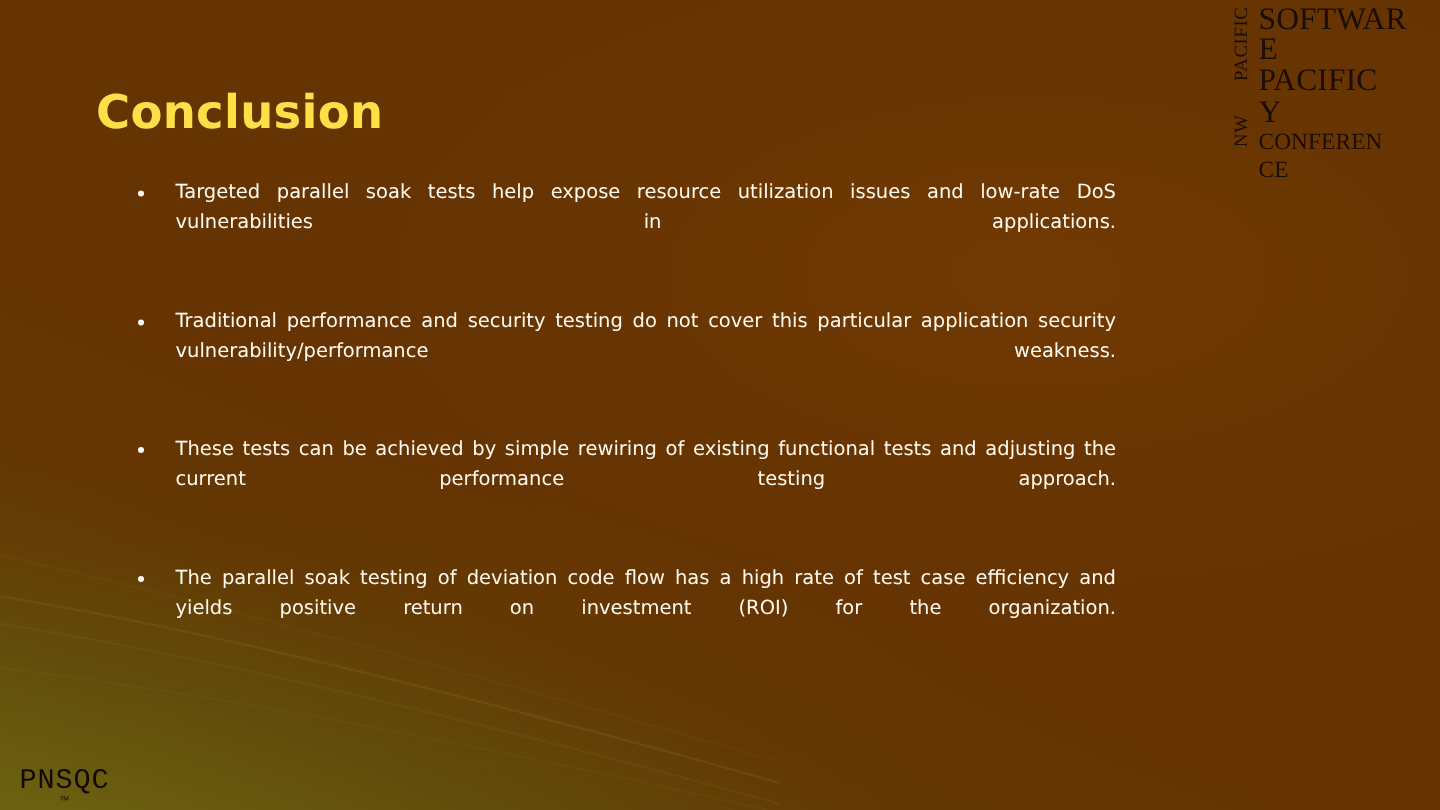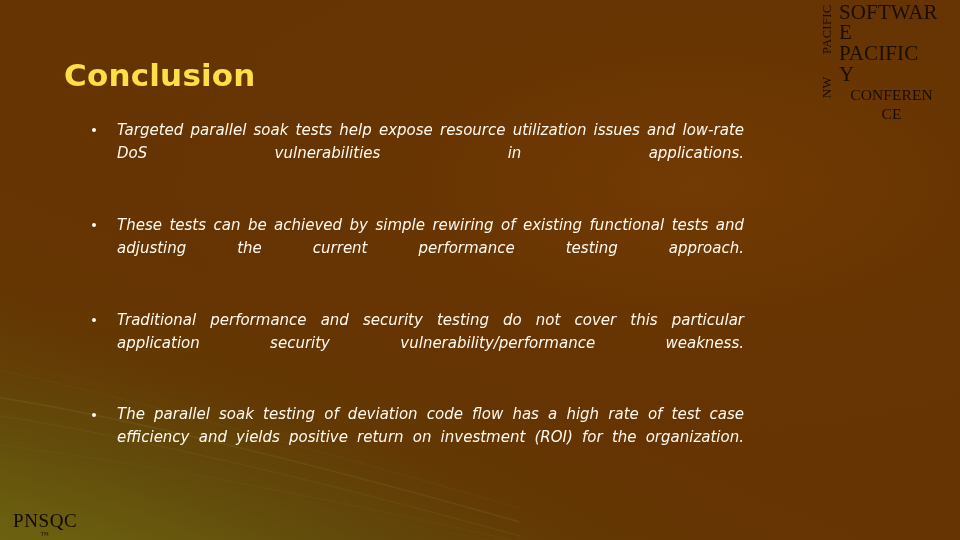--- a/index.html
+++ b/index.html
@@ -84,25 +84,24 @@
     position: absolute;
     left: 86px;
     top: 119px;
     width: 658px;
   }
   .bullet {
     position: relative;
     padding-left: 31px;
     margin-bottom: 26px;
     color: #fffaf0;
-    font-size: 15px;
+    font-size: 13px;
     line-height: 1.53;
     text-align: justify;
     text-justify: inter-word;
-    font-style: italic;
   }
   .bullet:last-child { margin-bottom: 12px; }
   .bullet .dot {
     position: absolute;
     left: 6px;
     top: 0.62em;
     width: 4px;
     height: 4px;
     border-radius: 50%;
     background: #fffaf0;
@@ -148,28 +147,28 @@
     left: 11px;
     top: 3px;
     width: 105px;
   }
   .logo-line {
     display: block;
     white-space: nowrap;
   }
   .lw-soft { font-size: 21px; line-height: 0.95; letter-spacing: 0.1px; }
   .lw-qual { font-size: 21px; line-height: 1.02; letter-spacing: 0.1px; }
-  .lw-conf { font-size: 15.5px; line-height: 1.22; letter-spacing: 0.1px; text-align: center; }
+  .lw-conf { font-size: 15.5px; line-height: 1.22; letter-spacing: 0.1px; }
 
   
   .pnsqc {
     position: absolute;
     left: 13px;
     top: 511px;
-    font-family: Liberation Serif, serif;
+    font-family: Liberation Mono, monospace;
     font-size: 19px;
     letter-spacing: 0.6px;
     color: #120a02;
     line-height: 1.05;
     text-align: center;
   }
   .pnsqc .sub {
     display: block;
     font-size: 9px;
     letter-spacing: 0.2px;
@@ -196,25 +195,25 @@
 
   <div class="title">Conclusion</div>
 
   <div class="body">
     <div class="bullet">
       <span class="dot"></span>
       <span class="txt">Targeted parallel soak tests help expose resource utilization issues and low-rate DoS vulnerabilities in applications.</span>
     </div>
     <div class="bullet">
       <span class="dot"></span>
+      <span class="txt">Traditional performance and security testing do not cover this particular application security vulnerability/performance weakness.</span>
+    </div>
+    <div class="bullet">
+      <span class="dot"></span>
       <span class="txt">These tests can be achieved by simple rewiring of existing functional tests and adjusting the current performance testing approach.</span>
-    </div>
-    <div class="bullet">
-      <span class="dot"></span>
-      <span class="txt">Traditional performance and security testing do not cover this particular application security vulnerability/performance weakness.</span>
     </div>
     <div class="bullet">
       <span class="dot"></span>
       <span class="txt">The parallel soak testing of deviation code flow has a high rate of test case efficiency and yields positive return on investment (ROI) for the organization.</span>
     </div>
   </div>
 
   <div class="logo">
     <div class="logo-vert">
       <span class="logo-pacific">PACIFIC</span>

